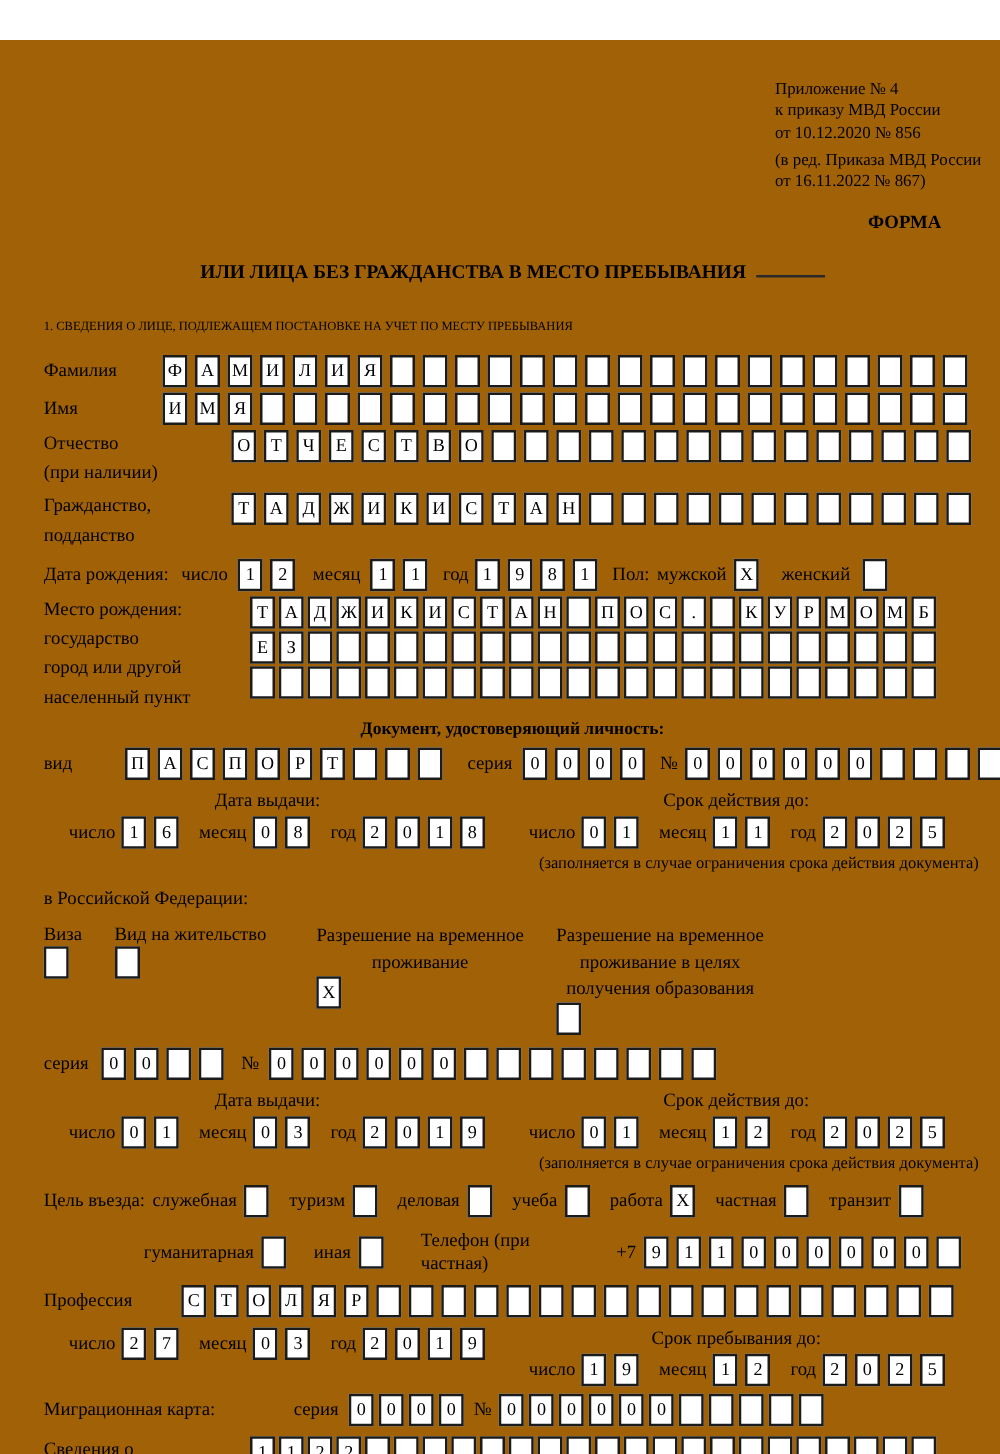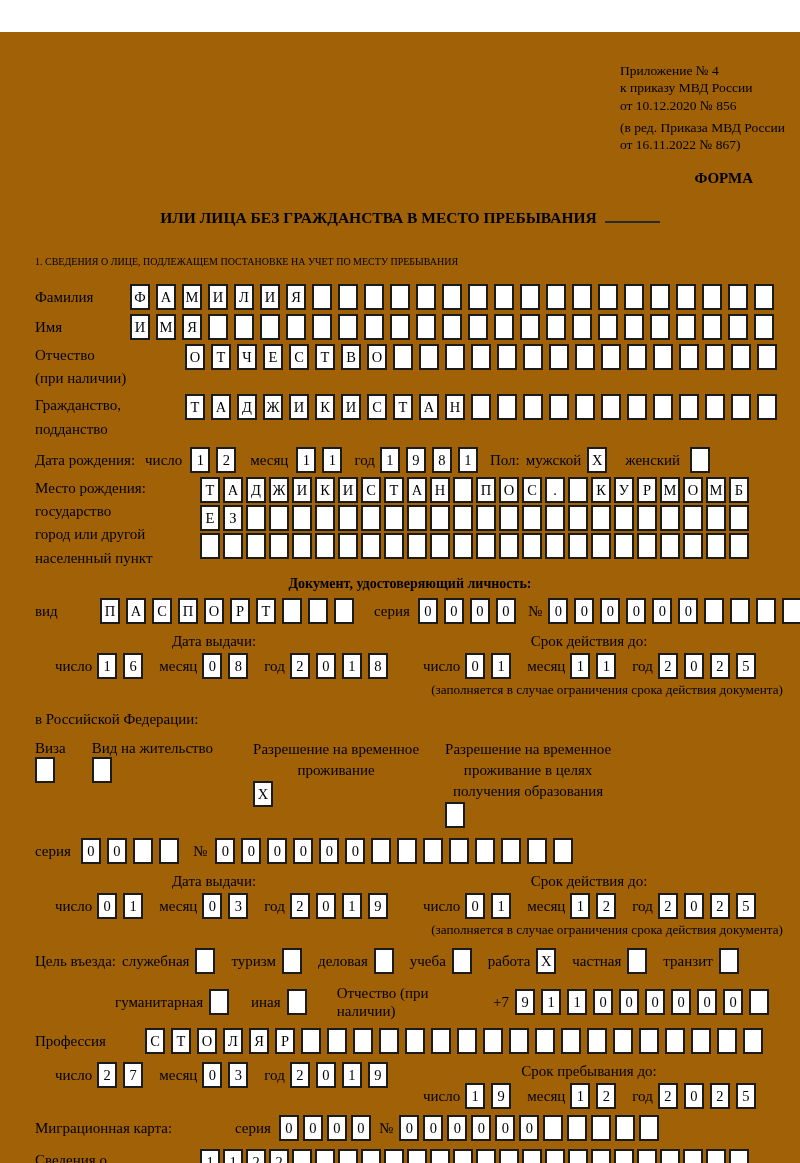--- a/index.html
+++ b/index.html
@@ -557,21 +557,21 @@
 
   <div class="purpose-row" style="padding-left:80px;">
     <span class="plbl">гуманитарная</span>
     <span class="cells" style="margin-right:16px;">
         <span class="cell"></span>
       </span>
     <span class="plbl">иная</span>
     <span class="cells" style="margin-right:24px;">
         <span class="cell"></span>
       </span>
-    <span class="plbl" style="margin-right:22px;">Отчество (при наличии)</span>
+    <span class="plbl" style="margin-right:22px;">Телефон (при частная)</span>
     <span class="plbl">+7</span>
     <span class="cells">
         <span class="cell">9</span>
         <span class="cell">1</span>
         <span class="cell">1</span>
         <span class="cell">0</span>
         <span class="cell">0</span>
         <span class="cell">0</span>
         <span class="cell">0</span>
         <span class="cell">0</span>

